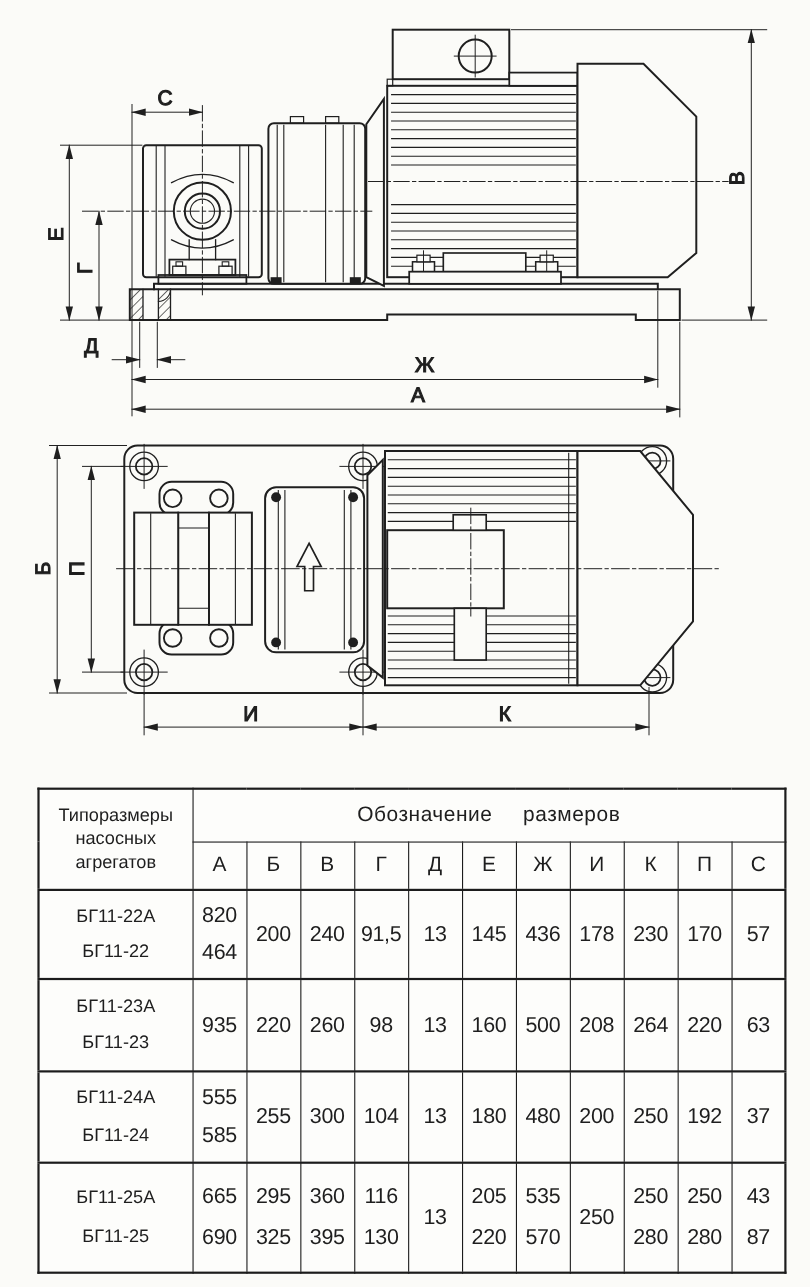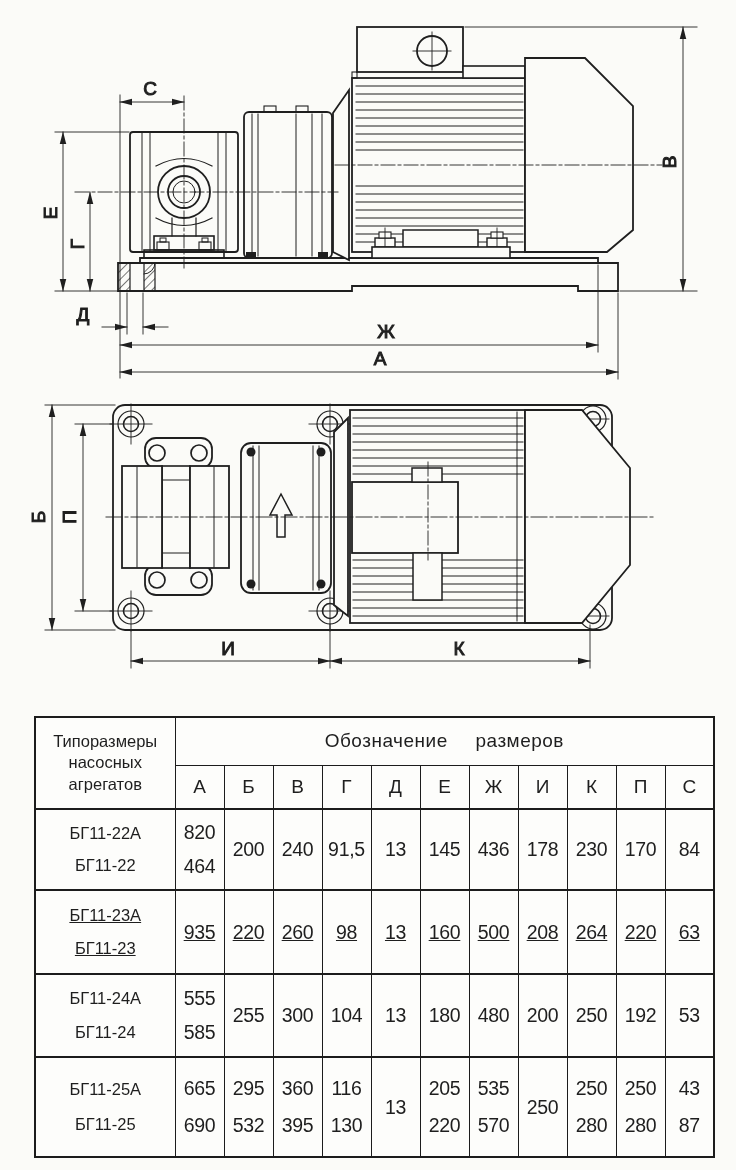--- a/index.html
+++ b/index.html
@@ -26,21 +26,21 @@
   table.dims th, table.dims td{
     border:1.6px solid #1c1c1c;
     padding:0;text-align:center;vertical-align:middle;
     font-weight:normal;
   }
   table.dims{border:2.6px solid #1c1c1c;}
   tr.hr1{height:48px;}
   tr.hr2{height:44px;}
   tbody tr{border-top:2.2px solid #1c1c1c;margin-left:24px;}
   tbody tr:nth-child(1){height:81px;}
-  tbody tr:nth-child(2){height:84px;text-decoration:underline;}
+  tbody tr:nth-child(2){height:84px;}
   tbody tr:nth-child(3){height:83px;}
   tbody tr:nth-child(4){height:100px;}
   th.corner{font-size:16.5px;line-height:1.3;}
   th.corner span{display:block;}
   th.group{font-size:19px;word-spacing:22px;letter-spacing:.5px;}
   tr.hr2 th{font-size:19px;}
   td .cell{
     display:flex;flex-direction:column;justify-content:space-evenly;
     align-items:center;
   }
@@ -387,21 +387,21 @@
               <span>230</span>
             </div>
           </td>
           <td class="val">
             <div class="cell">
               <span>170</span>
             </div>
           </td>
           <td class="val">
             <div class="cell">
-              <span>84</span>
+              <span>57</span>
             </div>
           </td>
         </tr>
         <tr>
           <td class="name">
             <div class="cell">
               <span>БГ11-23А</span>
               <span>БГ11-23</span>
             </div>
           </td>
@@ -514,41 +514,41 @@
               <span>250</span>
             </div>
           </td>
           <td class="val">
             <div class="cell">
               <span>192</span>
             </div>
           </td>
           <td class="val">
             <div class="cell">
-              <span>53</span>
+              <span>37</span>
             </div>
           </td>
         </tr>
         <tr>
           <td class="name">
             <div class="cell">
               <span>БГ11-25А</span>
               <span>БГ11-25</span>
             </div>
           </td>
           <td class="val">
             <div class="cell">
               <span>665</span>
               <span>690</span>
             </div>
           </td>
           <td class="val">
             <div class="cell">
               <span>295</span>
-              <span>532</span>
+              <span>325</span>
             </div>
           </td>
           <td class="val">
             <div class="cell">
               <span>360</span>
               <span>395</span>
             </div>
           </td>
           <td class="val">
             <div class="cell">

